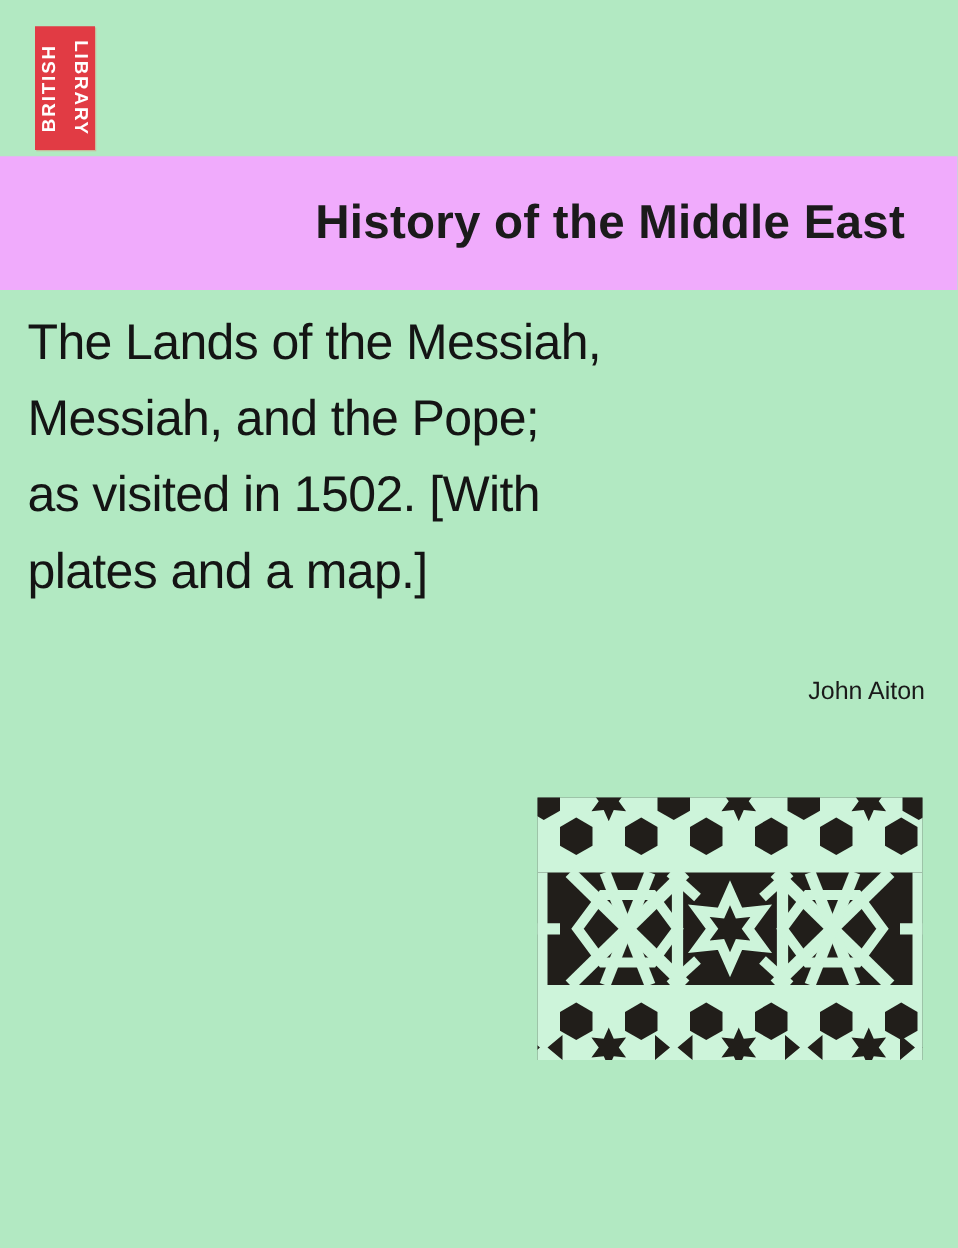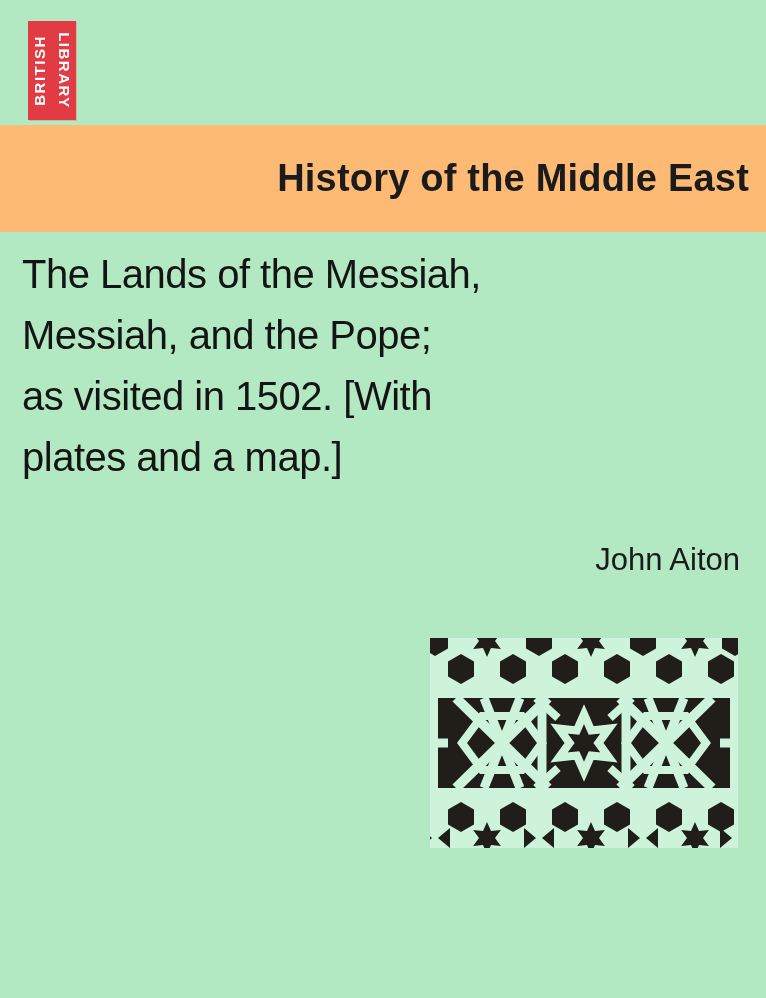--- a/index.html
+++ b/index.html
@@ -25,40 +25,40 @@
     letter-spacing:1.5px; text-align:center;
     transform-origin:0 0;
   }
   .bl-word.british { transform:translateY(99px) rotate(-90deg); }
   .bl-word.library { transform:translateX(48px) rotate(90deg); }
 
   
   .band {
     position:absolute; left:0; top:125px;
     width:766px; height:107px;
-    background:#fdba74;
+    background:#f0abfc;
     display:flex; align-items:center; justify-content:flex-end;
-    box-sizing:border-box; padding-right:17px;
+    box-sizing:border-box; padding-right:42px;
   }
   .band .category {
     font-size:38px; font-weight:bold; color:#1b1b1b;
     letter-spacing:0.2px;
   }
 
   
   .title-block {
     position:absolute; left:22px; top:244px; width:735px;
     font-size:40px; line-height:61px; font-weight:normal;
     color:#141414; letter-spacing:-0.5px;
   }
 
   
   .author {
     position:absolute; right:26px; top:542px;
-    font-size:31px; color:#1a1a1a; text-align:right;
+    font-size:20px; color:#1a1a1a; text-align:right;
   }
 
   
   .pattern {
     position:absolute; left:430px; top:638px;
     width:308px; height:210px;
   }
 </style>
 </head>
 <body>

